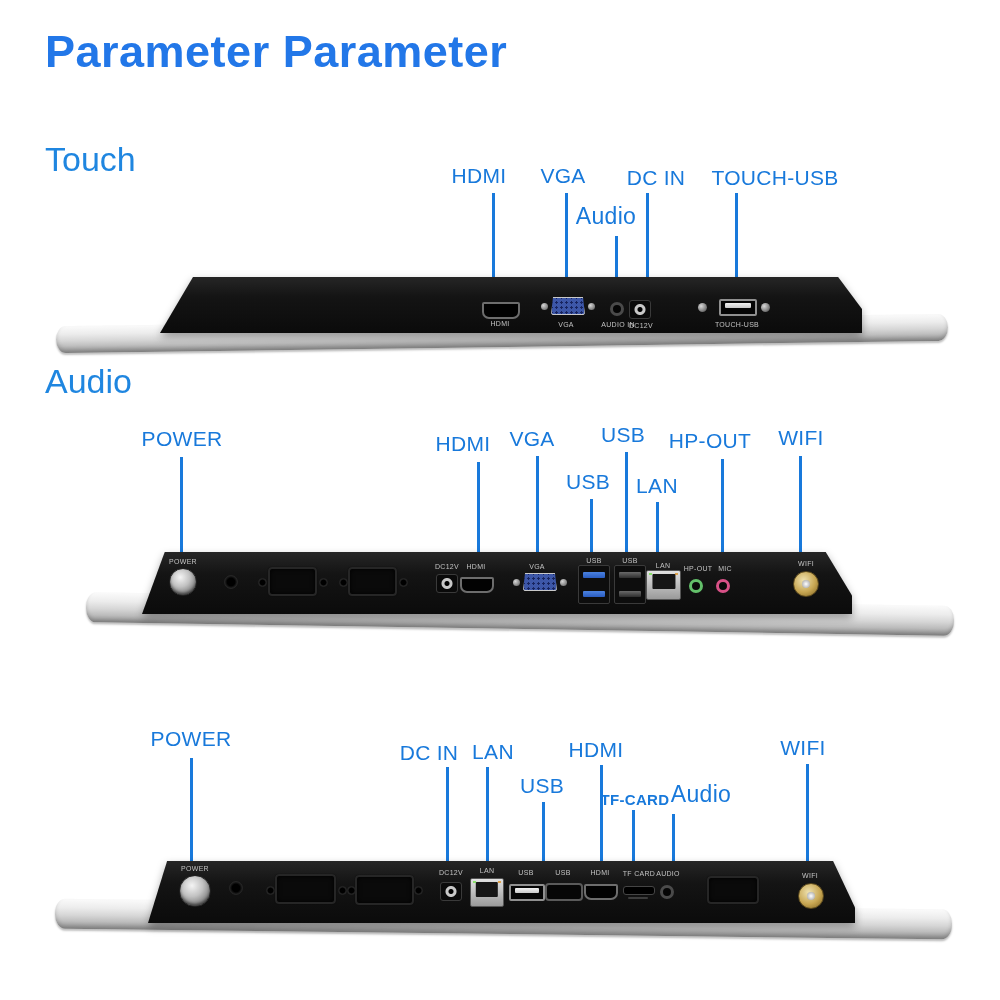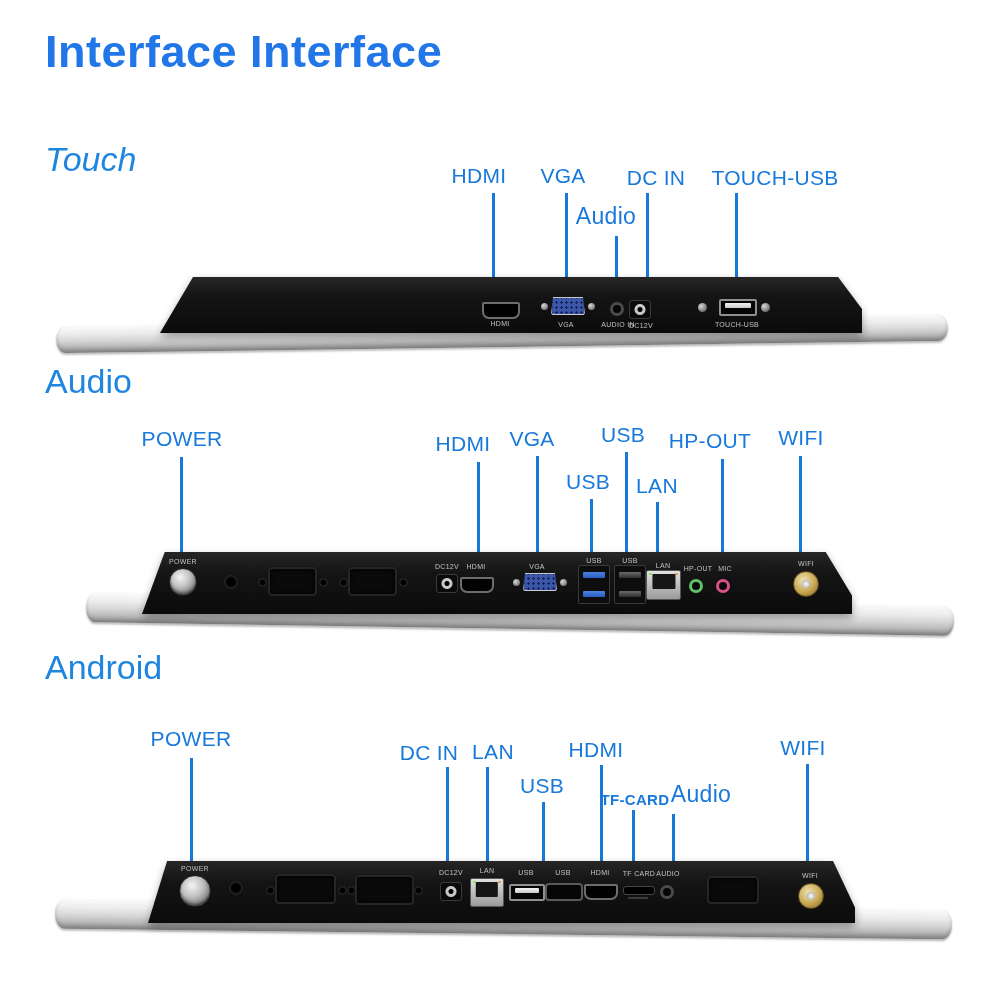--- a/index.html
+++ b/index.html
@@ -68,23 +68,23 @@
   .wifi-ant{position:absolute;width:24px;height:24px;border-radius:50%;border:1px solid #5c4a1e;
             background:radial-gradient(circle at 40% 35%,#efe2b0,#c7a652 55%,#8c6f2a 90%);}
   .wifi-ant i{position:absolute;left:50%;top:50%;transform:translate(-50%,-50%);
               width:8px;height:8px;border-radius:50%;background:radial-gradient(#fff,#b9b9b9 70%,#777);}
 </style>
 </head>
 <body>
 
 <div id="stage">
 
-  <div class="title" style="left:45px;top:26px;">Interface Interface</div>
-
-  <div class="heading" style="left:45px;top:140px;font-style:italic;">Touch</div>
+  <div class="title" style="left:45px;top:26px;">Parameter Parameter</div>
+
+  <div class="heading" style="left:45px;top:140px;">Touch</div>
 
   <div class="callout" style="left:479px;top:164px;">HDMI</div>
   <div class="callout" style="left:563px;top:164px;">VGA</div>
   <div class="callout" style="left:656px;top:166px;">DC IN</div>
   <div class="callout" style="left:775px;top:166px;">TOUCH-USB</div>
   <div class="callout big" style="left:606px;top:203px;">Audio</div>
 
   <div class="leader" style="left:492px;top:193px;height:97px;"></div>
   <div class="leader" style="left:565px;top:193px;height:88px;"></div>
   <div class="leader" style="left:615px;top:236px;height:50px;"></div>
@@ -177,21 +177,20 @@
       <div class="jack green" style="left:547px;top:27px;"></div>
       <div class="pl" style="left:583px;top:13px;">MIC</div>
       <div class="jack pink" style="left:574px;top:27px;"></div>
       <div class="pl" style="left:664px;top:8px;">WIFI</div>
       <div class="wifi-ant" style="left:651px;top:19px;">
           <i></i>
         </div>
     </div>
   </div>
 
-  <div class="heading" style="left:45px;top:648px;">Android</div>
 
   <div class="callout" style="left:191px;top:727px;">POWER</div>
   <div class="callout" style="left:429px;top:741px;">DC IN</div>
   <div class="callout" style="left:493px;top:740px;">LAN</div>
   <div class="callout" style="left:596px;top:738px;">HDMI</div>
   <div class="callout" style="left:803px;top:736px;">WIFI</div>
   <div class="callout" style="left:542px;top:774px;">USB</div>
   <div class="callout small" style="left:635px;top:791px;">TF-CARD</div>
   <div class="callout big" style="left:701px;top:781px;">Audio</div>
 

